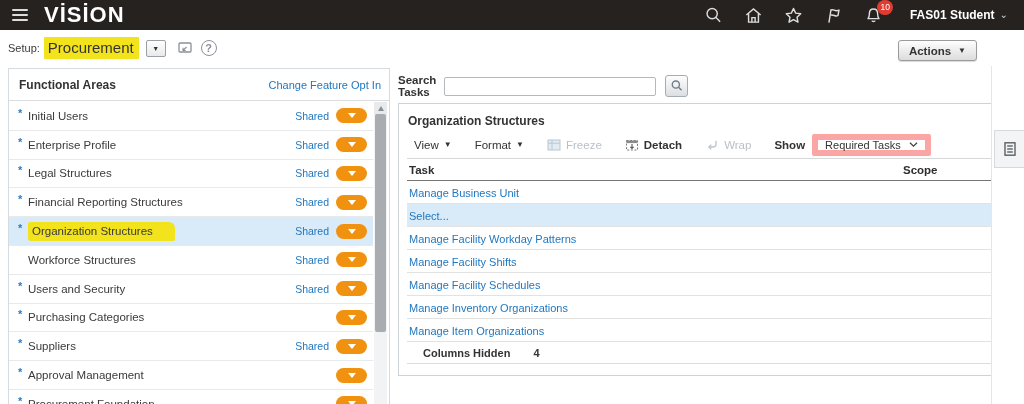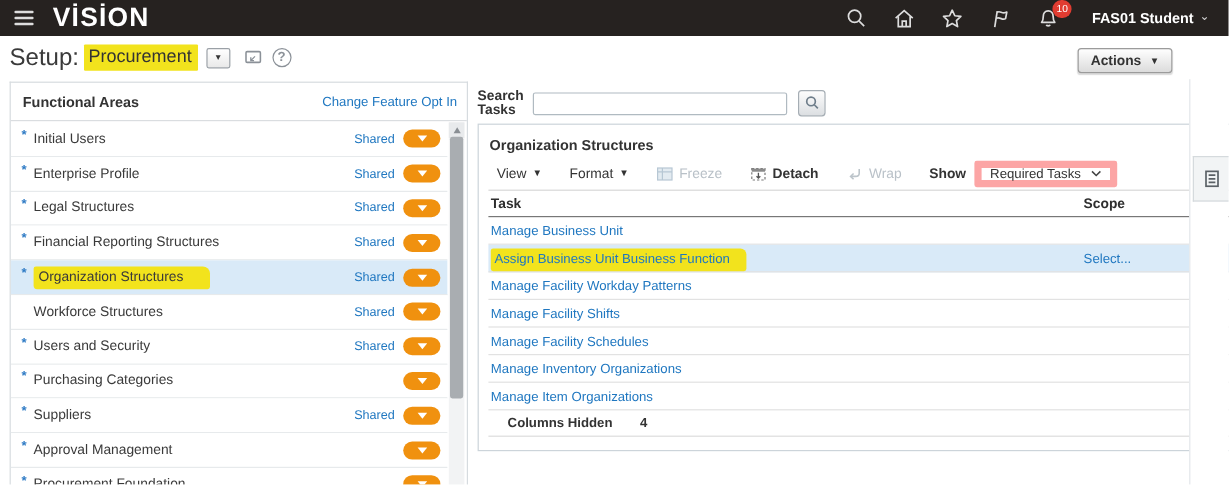--- a/index.html
+++ b/index.html
@@ -29,21 +29,21 @@
   .badge{position:absolute;top:-6px;right:-10px;min-width:15px;height:15px;border-radius:8px;
     background:var(--badge-red);color:#fff;font-size:8.5px;font-weight:normal;
     display:flex;align-items:center;justify-content:center;padding:0 3px;}
   .user{color:#fff;font-size:12px;font-weight:bold;display:flex;align-items:center;gap:5px;
     margin-left:6px;margin-right:4px;cursor:pointer;white-space:nowrap;}
   .user .chev{font-size:10px;color:#cfcfcf;font-weight:normal;transform:translateY(-1px);}
 
   
   .setup-row{position:absolute;top:30px;left:0;right:0;height:36px;background:#fff;
     display:flex;align-items:center;padding-left:8px;}
-  .setup-label{font-size:20px;color:var(--text-dark);}
+  .setup-label{font-size:11px;color:var(--text-dark);}
   .setup-offering{font-size:15px;color:#333;background:var(--highlight-yellow);
     padding:2px 5px 3px 4px;margin-left:4px;border-radius:1px;}
   .mini-drop{width:20px;height:17px;margin-left:7px;border:1px solid #9aa0a6;border-radius:2px;
     background:linear-gradient(#fff,#e9e9e9);display:inline-flex;align-items:center;justify-content:center;
     font-size:7px;color:#333;cursor:pointer;}
   .memo{margin-left:11px;display:inline-flex;cursor:pointer;}
   .help{margin-left:8px;width:16px;height:16px;border:1.4px solid #8b9198;border-radius:50%;
     color:#8b9198;font-size:11px;font-weight:bold;display:inline-flex;align-items:center;justify-content:center;cursor:pointer;}
   .actions-btn{position:absolute;right:47px;top:10px;height:21px;padding:0 10px;
     border:1px solid #9b9b9b;border-radius:3px;background:linear-gradient(#fefefe,#dcdcdc);
@@ -336,21 +336,20 @@
         <div class="t-head">
           <span>Task</span>
           <span>Scope</span>
         </div>
         <div id="task-rows">
             <div class="t-row">
               <span><a class="lnk">Manage Business Unit</a></span>
               <span></span>
             </div>
             <div class="t-row selected">
-              <span><a class="lnk hl">Assign Business Unit Business Function</a></span>
               <span><a class="lnk">Select...</a></span>
             </div>
             <div class="t-row">
               <span><a class="lnk">Manage Facility Workday Patterns</a></span>
               <span></span>
             </div>
             <div class="t-row">
               <span><a class="lnk">Manage Facility Shifts</a></span>
               <span></span>
             </div>

